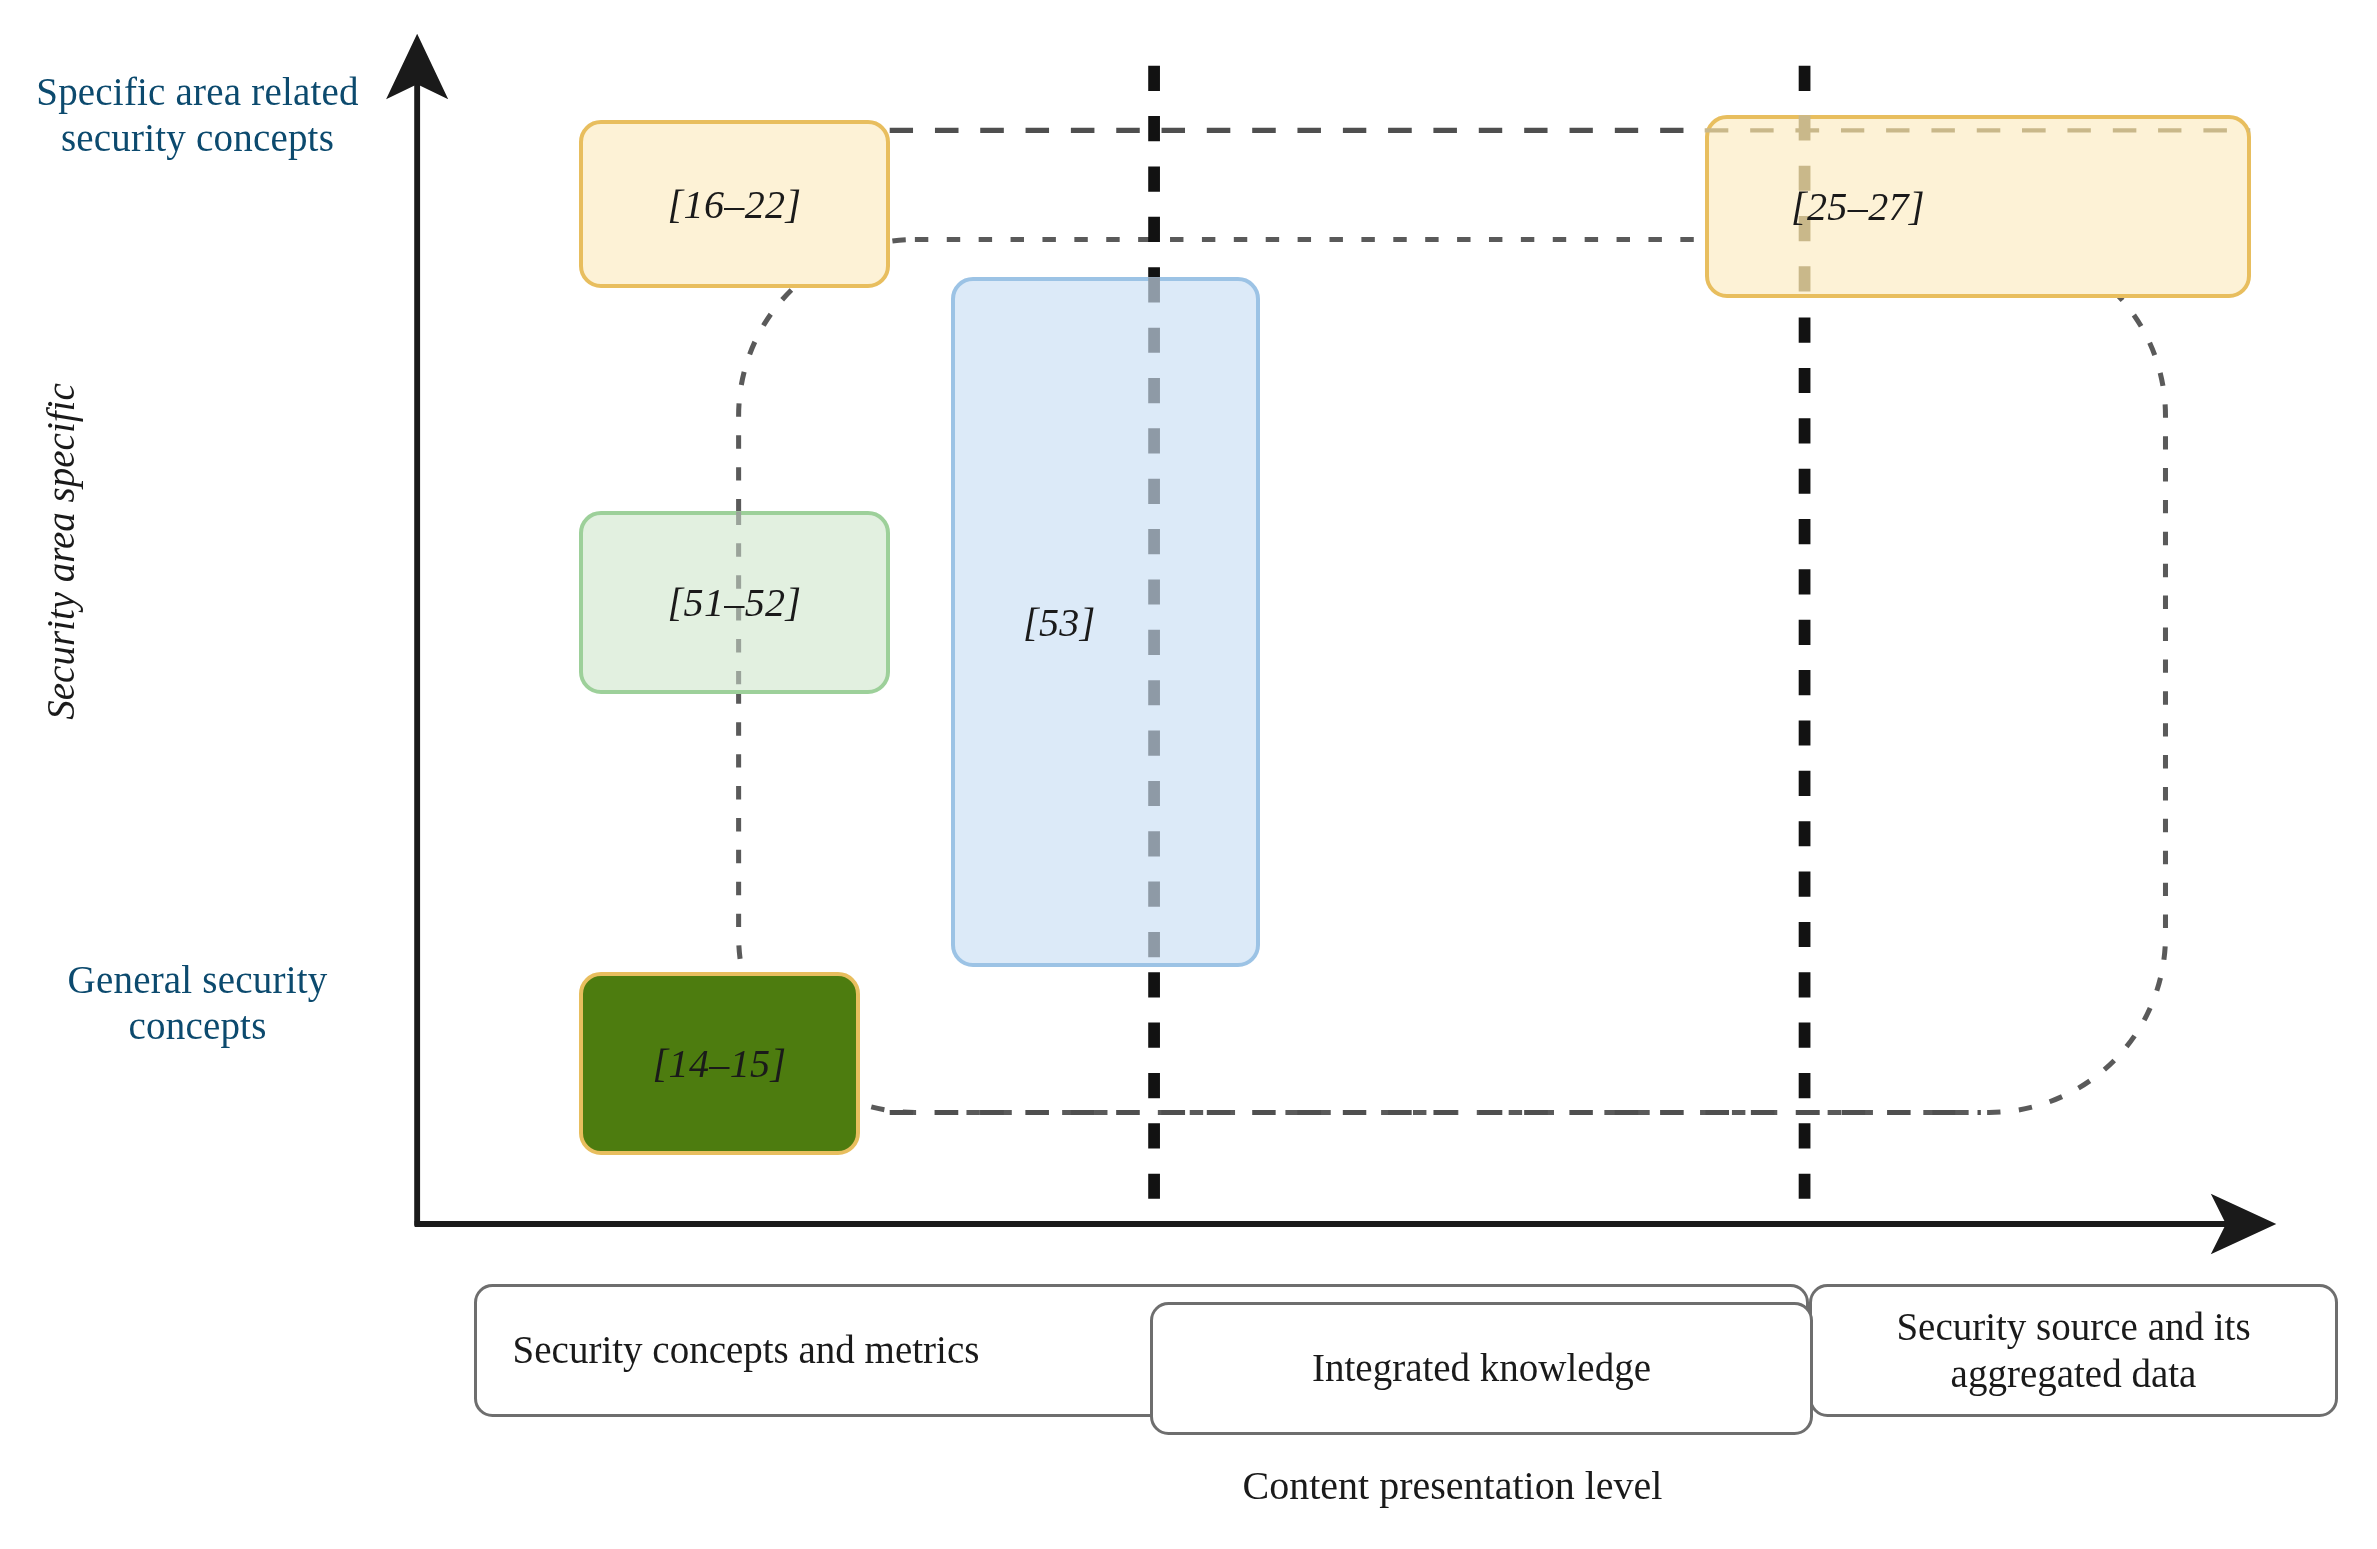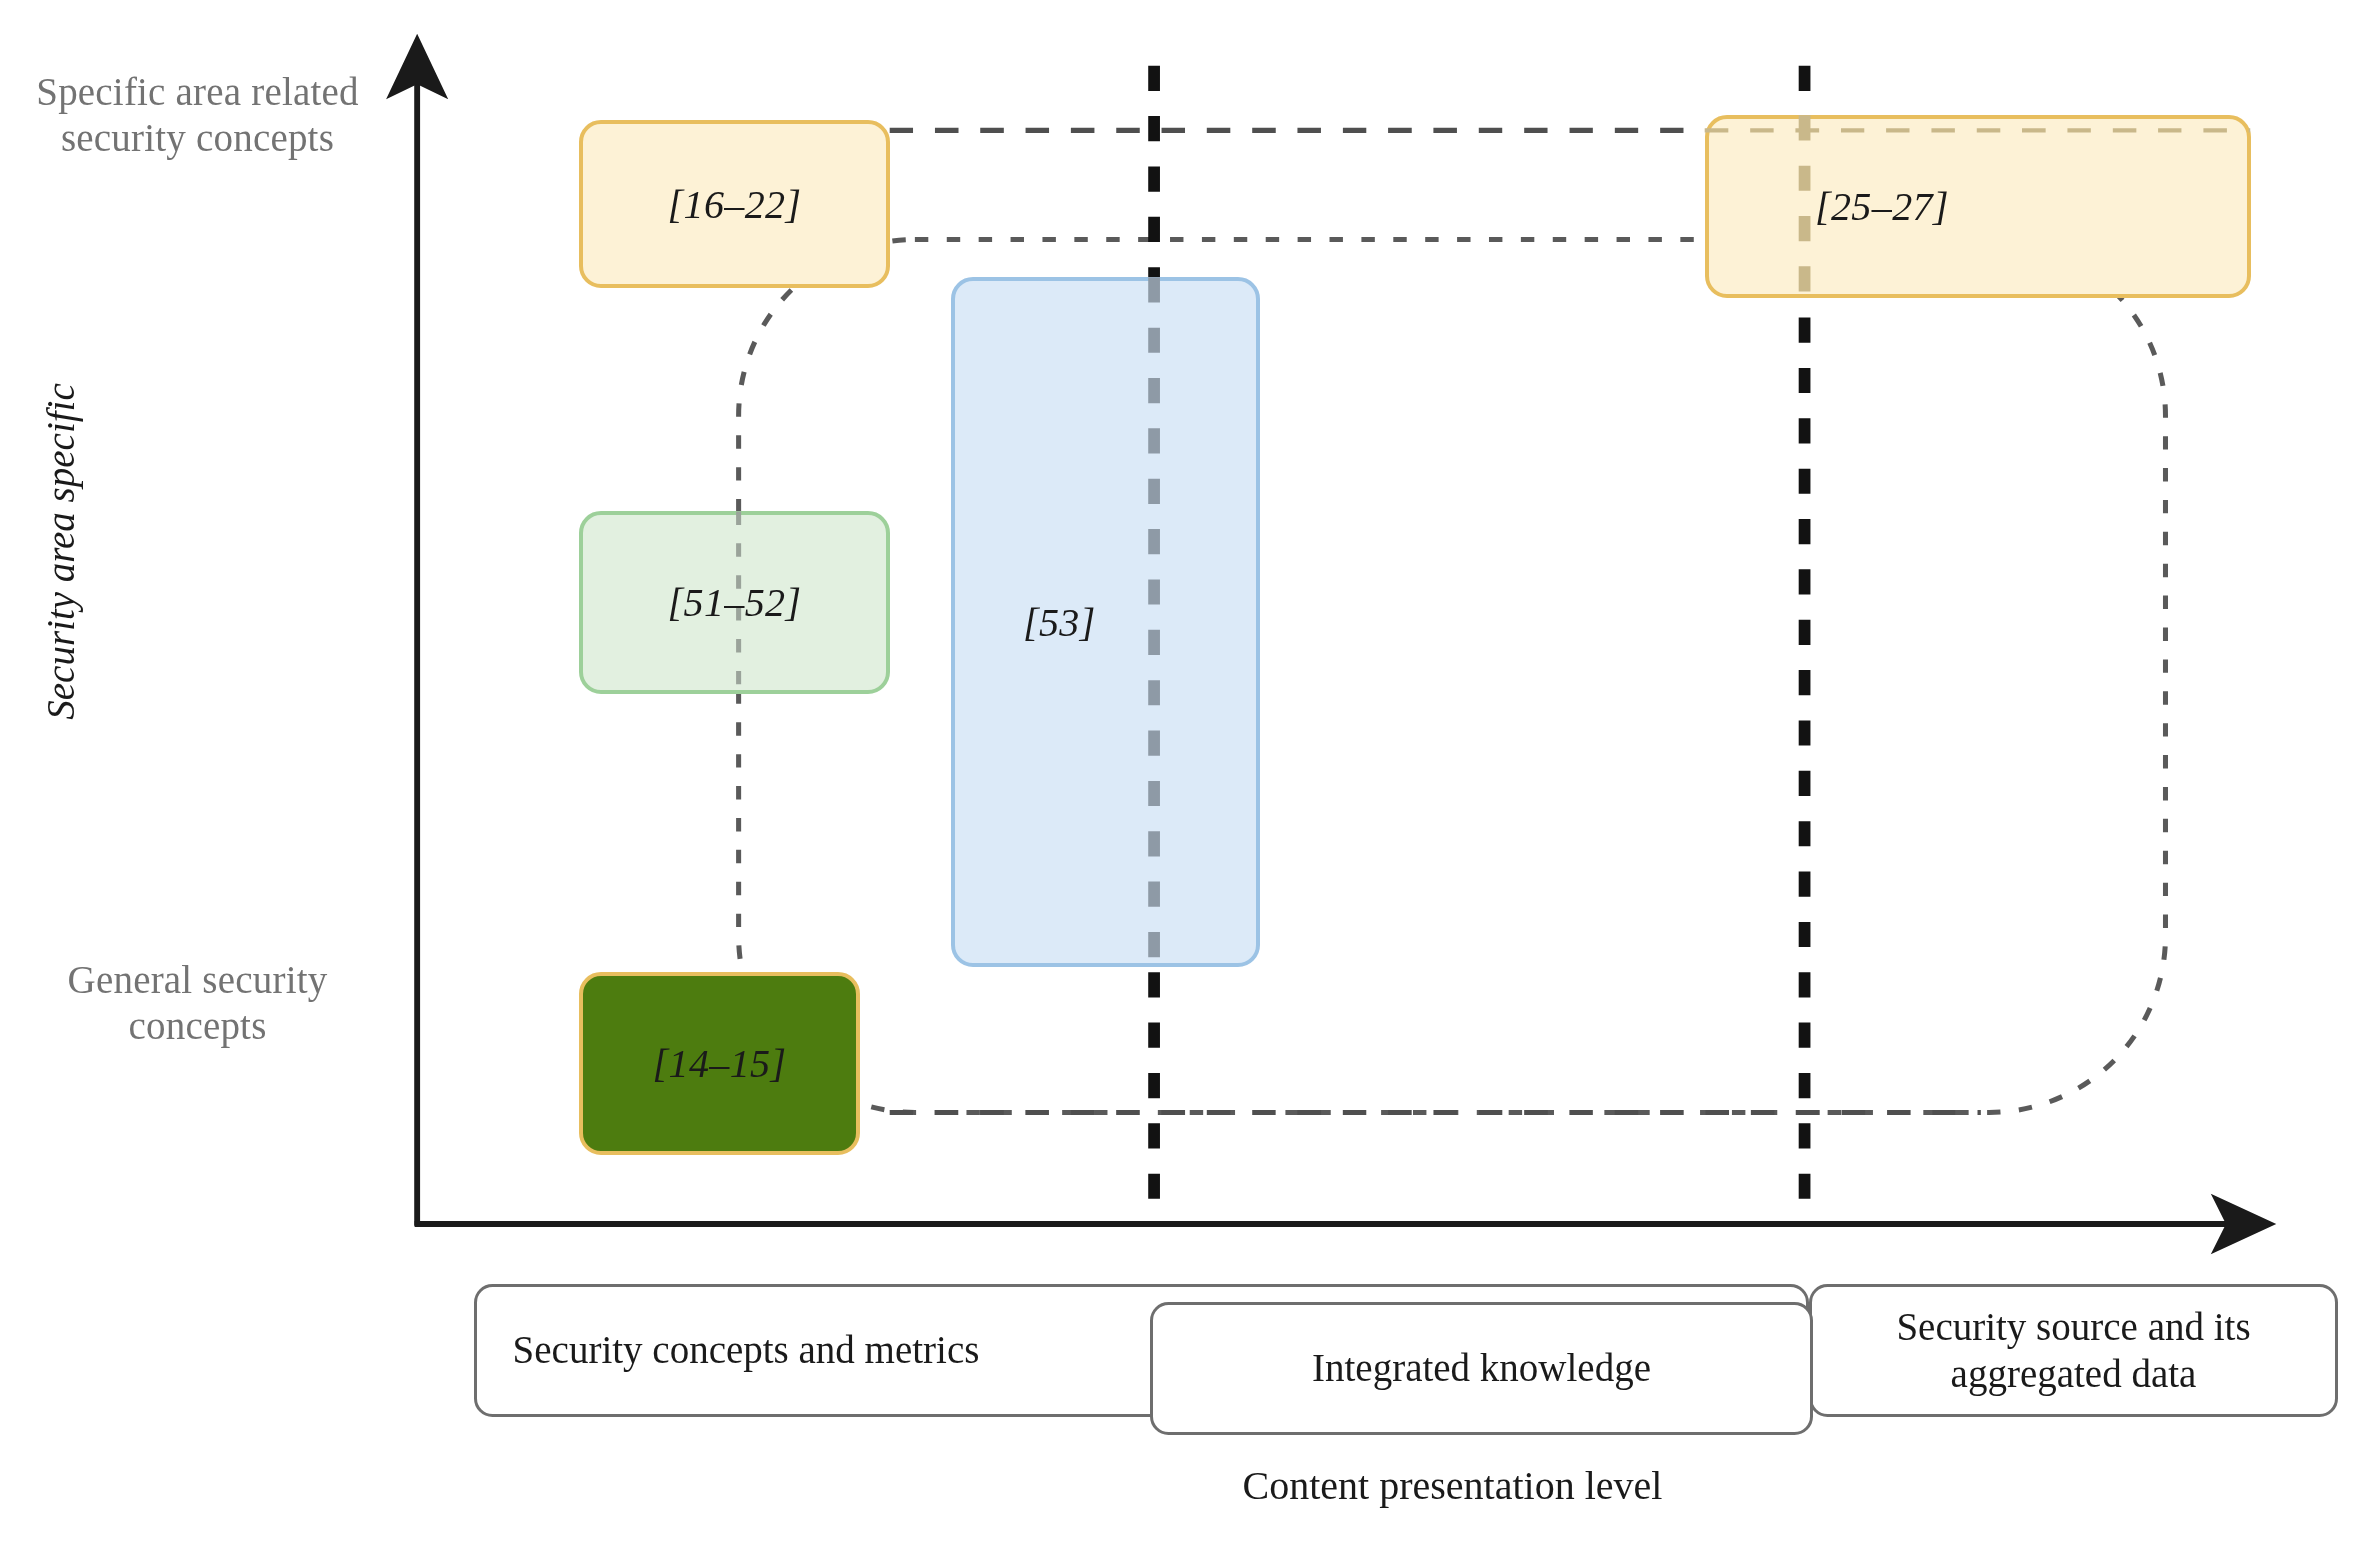--- a/index.html
+++ b/index.html
@@ -4,21 +4,21 @@
 <style>
   html,body{margin:0;padding:0;background:#ffffff;}
   body{width:2377px;height:1550px;overflow:hidden;
        font-family:"Liberation Serif","DejaVu Serif",serif;color:#1a1a1a;}
   #stage{position:relative;width:2377px;height:1550px;background:#fff;}
 
   svg#canvas{position:absolute;left:0;top:0;width:2377px;height:1550px;}
 
   .axis-label{
     position:absolute;text-align:center;line-height:1.18;
-    font-size:39px;color:#737373;letter-spacing:0.2px;
+    font-size:39px;color:#0c4a6e;letter-spacing:0.2px;
   }
   #lbl-specific{left:17px;top:69px;width:361px;}
   #lbl-general{left:17px;top:957px;width:361px;}
 
   #ylabel{
     position:absolute;left:-175px;top:529px;width:470px;
     transform:rotate(-90deg);transform-origin:50% 50%;
     font-style:italic;font-size:39px;text-align:center;white-space:nowrap;
   }
   #xlabel{
@@ -64,21 +64,21 @@
 
     <rect id="group-outline" x="880" y="285" width="1700" height="1040" rx="210" ry="210" fill="none" stroke="#5a5a5a" stroke-width="6" stroke-dasharray="16 22" stroke-linecap="butt"></rect>
 
     <line class="divider" x1="1375" y1="78" x2="1375" y2="1455" stroke="#121212" stroke-width="14" stroke-dasharray="30 30"></line>
     <line class="divider" x1="2150" y1="78" x2="2150" y2="1455" stroke="#121212" stroke-width="14" stroke-dasharray="30 30"></line>
   </svg>
 
   <div class="node" id="node-n16_22" style="left: 579px; top: 120px; width: 311px; height: 168px; background: rgb(253, 242, 214); border: 4.2px solid rgb(232, 190, 94);">
       <span>[16–22]</span>
     </div>
-  <div class="node" id="node-n25_27" style="left: 1705px; top: 115px; width: 546px; height: 183px; background: rgb(253, 242, 214); border: 4.2px solid rgb(232, 190, 94); justify-content: flex-start; padding-left: 106px;">
+  <div class="node" id="node-n25_27" style="left: 1705px; top: 115px; width: 546px; height: 183px; background: rgb(253, 242, 214); border: 4.2px solid rgb(232, 190, 94); justify-content: flex-start; padding-left: 82px;">
       <span>[25–27]</span>
     </div>
   <div class="node" id="node-n51_52" style="left: 579px; top: 511px; width: 311px; height: 183px; background: rgb(226, 240, 224); border: 4.2px solid rgb(157, 208, 154);">
       <span>[51–52]</span>
     </div>
   <div class="node" id="node-n53" style="left: 951px; top: 277px; width: 309px; height: 690px; background: rgb(220, 234, 248); border: 4.2px solid rgb(156, 195, 229); justify-content: flex-start; padding-left: 68px;">
       <span>[53]</span>
     </div>
   <div class="node" id="node-n14_15" style="left: 579px; top: 972px; width: 281px; height: 183px; background: #4d7c0f; border: 4.2px solid rgb(232, 190, 94);">
       <span>[14–15]</span>

